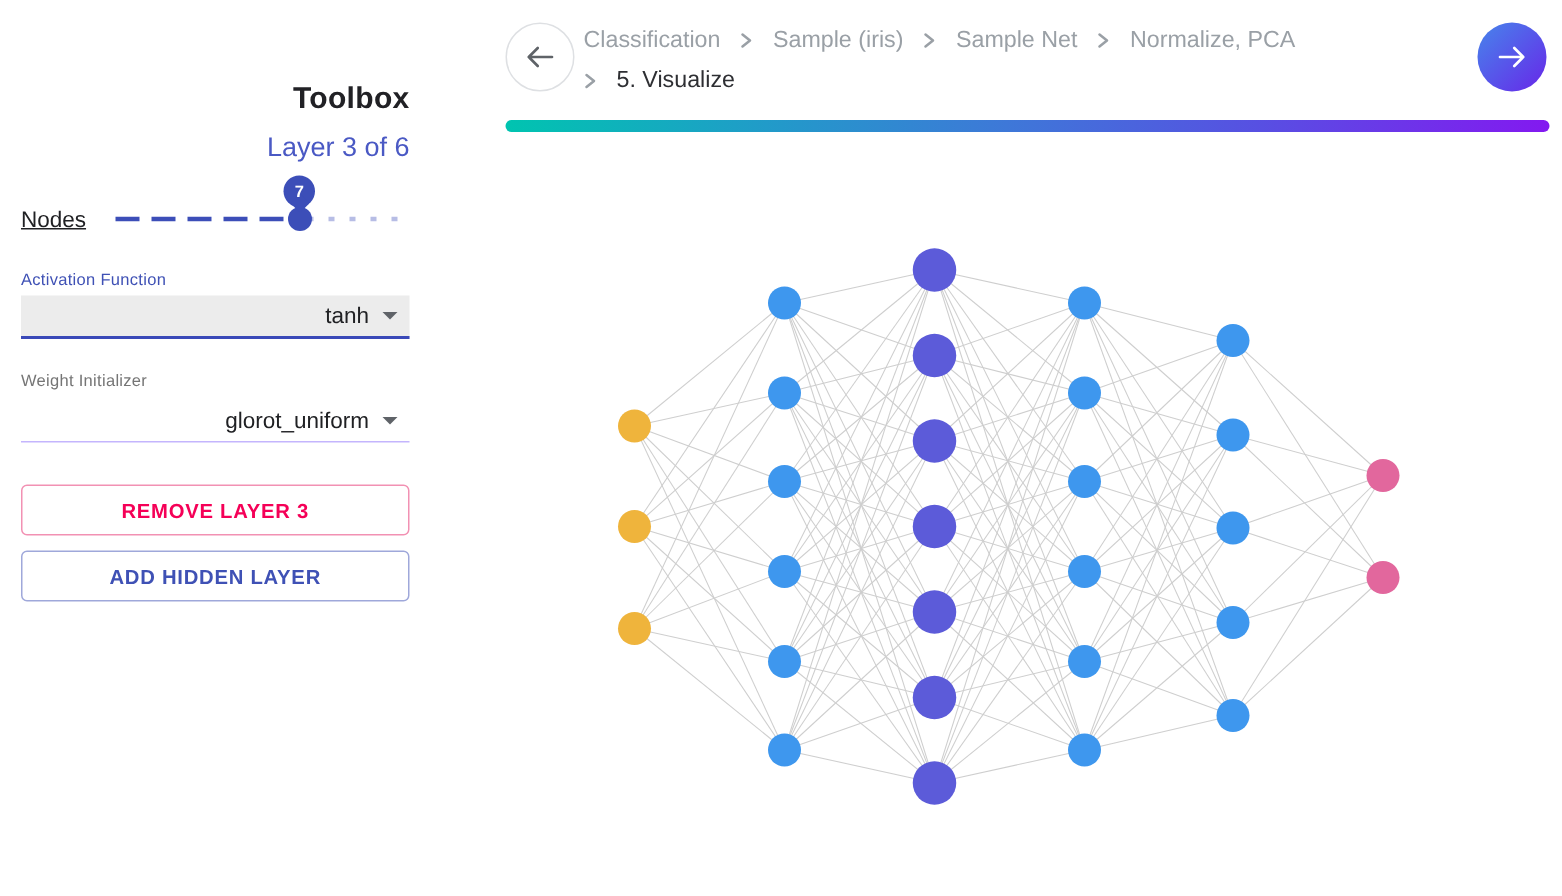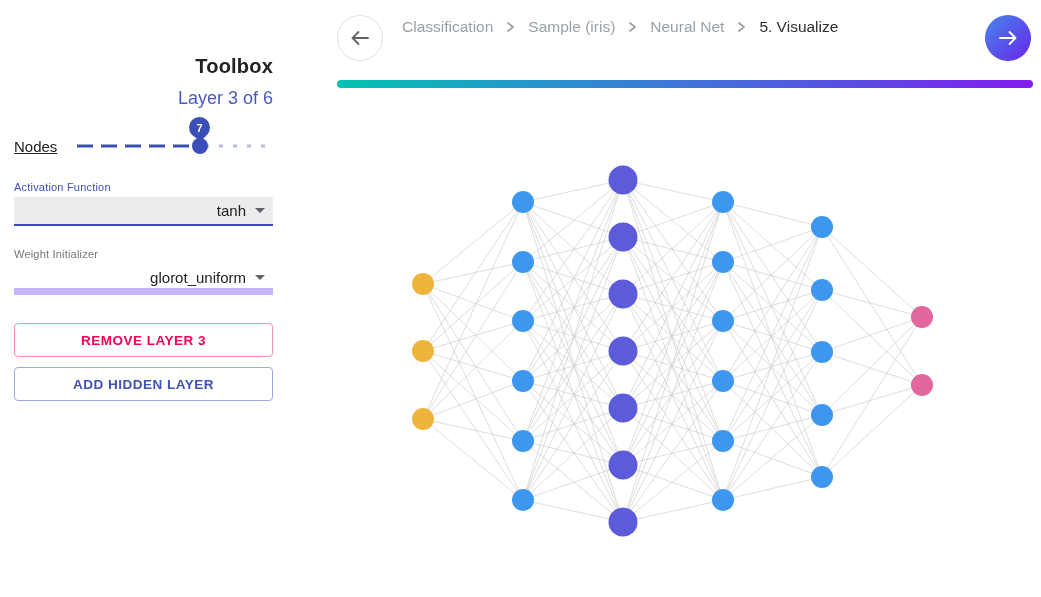--- a/index.html
+++ b/index.html
@@ -24,38 +24,38 @@
 
   .field-label { display: block; font-size: 11px; letter-spacing: 0.2px; }
   .field-label.accent { color: #3F51B5; margin-top: 25px; }
   .field-label.muted  { color: #757575; margin-top: 22px; }
 
   .select { height: 29px; display: flex; align-items: center; justify-content: flex-end;
     font-size: 15px; color: #202124; padding-right: 8px; cursor: pointer; }
   .select .caret { width: 0; height: 0; margin-left: 9px;
     border-left: 5px solid transparent; border-right: 5px solid transparent; border-top: 5.5px solid #5F6368; }
   .select.filled { margin-top: 4px; background: #ECECEC; border-bottom: 2px solid #3A49B8; }
-  .select.plain  { margin-top: 6px; background: transparent; border-bottom: 7px solid #c4b5fd; }
+  .select.plain  { margin-top: 6px; background: transparent; border-bottom: 1px solid #c4b5fd; }
 
   .btn { display: block; width: 100%; height: 34px; background: #fff; border-radius: 4px;
     font-family: "Liberation Sans", sans-serif; font-size: 13.5px; font-weight: 700;
     letter-spacing: 0.5px; cursor: pointer; }
   .btn.pink   { margin-top: 28px; border: 1px solid #F291B3; color: #F50057; }
   .btn.indigo { margin-top: 10px; border: 1px solid #9FA8DA; color: #3F51B5; }
 
   
   .back-btn { position: absolute; left: 337px; top: 15px; width: 46px; height: 46px;
     border-radius: 50%; background: #fff; border: 1px solid #DEE0E3; cursor: pointer;
     display: flex; align-items: center; justify-content: center; }
   .next-btn { position: absolute; right: 10px; top: 15px; width: 46px; height: 46px;
     border-radius: 50%; border: none; cursor: pointer;
     background: linear-gradient(135deg, #4A7CEB 10%, #6430E9 90%);
     display: flex; align-items: center; justify-content: center; }
 
-  .breadcrumb { position: absolute; left: 402px; top: 13px; width: 560px;
+  .breadcrumb { position: absolute; left: 389px; top: 13px; width: 560px;
     display: flex; flex-wrap: wrap; align-items: center; font-size: 15.5px; line-height: 27px; }
   .crumb-group { display: inline-flex; align-items: center; white-space: nowrap; margin-right: 13px; height: 27px; }
   .crumb-group svg { margin-right: 13px; flex: none; }
   .crumb { color: #9AA0A6; cursor: pointer; }
   .crumb.active { color: #2E2F33; }
 
   .progress-bar { position: absolute; left: 337px; top: 80px; width: 696px; height: 8px; border-radius: 4px;
     background: linear-gradient(to right, #00C4B0 0%, #219BC9 25%, #3E78D8 48%, #5750E2 72%, #8319F0 100%); }
 
   .network { position: absolute; left: 337px; top: 95px; }
@@ -112,21 +112,27 @@
       <span class="crumb-group">
         <svg width="9" height="12" viewBox="0 0 9 12">
           <path d="M2 2 L7 6 L2 10" fill="none" stroke="#9AA0A6" stroke-width="1.7" stroke-linecap="round" stroke-linejoin="round"></path>
         </svg>
         <span class="crumb">Sample (iris)</span>
       </span>
       <span class="crumb-group">
         <svg width="9" height="12" viewBox="0 0 9 12">
           <path d="M2 2 L7 6 L2 10" fill="none" stroke="#9AA0A6" stroke-width="1.7" stroke-linecap="round" stroke-linejoin="round"></path>
         </svg>
-        <span class="crumb">Neural Net</span>
+        <span class="crumb">Sample Net</span>
+      </span>
+      <span class="crumb-group">
+        <svg width="9" height="12" viewBox="0 0 9 12">
+          <path d="M2 2 L7 6 L2 10" fill="none" stroke="#9AA0A6" stroke-width="1.7" stroke-linecap="round" stroke-linejoin="round"></path>
+        </svg>
+        <span class="crumb">Normalize, PCA</span>
       </span>
       <span class="crumb-group">
         <svg width="9" height="12" viewBox="0 0 9 12">
           <path d="M2 2 L7 6 L2 10" fill="none" stroke="#9AA0A6" stroke-width="1.7" stroke-linecap="round" stroke-linejoin="round"></path>
         </svg>
         <span class="crumb active">5. Visualize</span>
       </span>
     </nav>
 
   <button class="next-btn">

